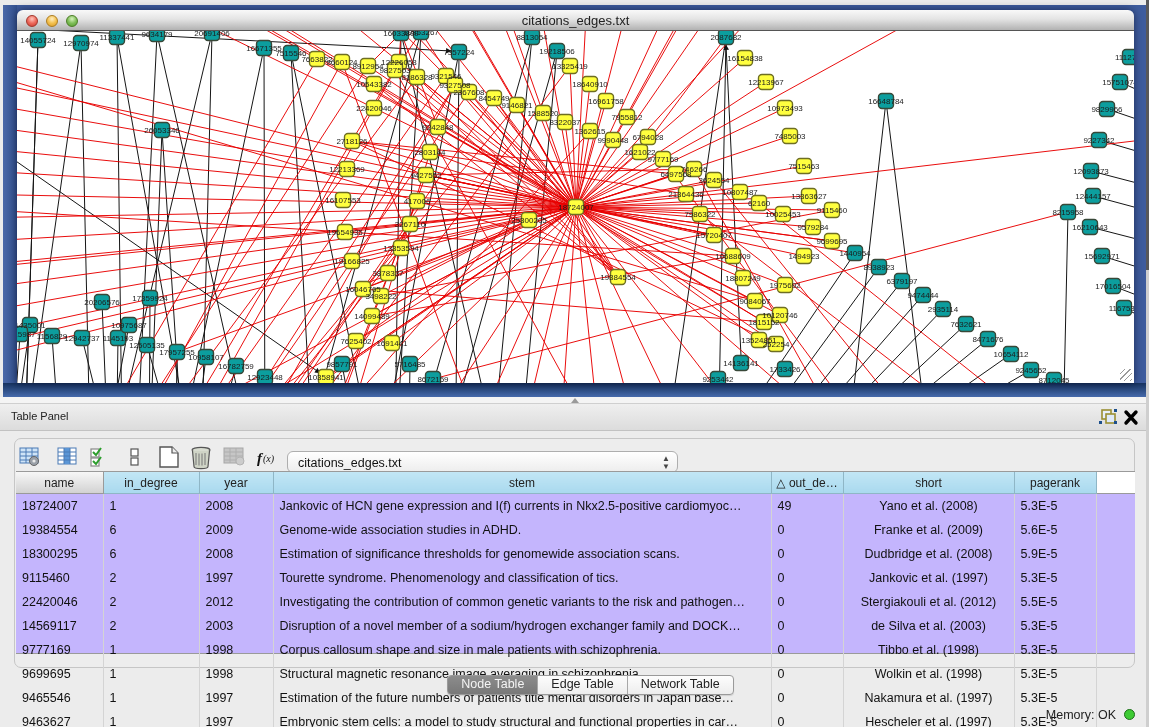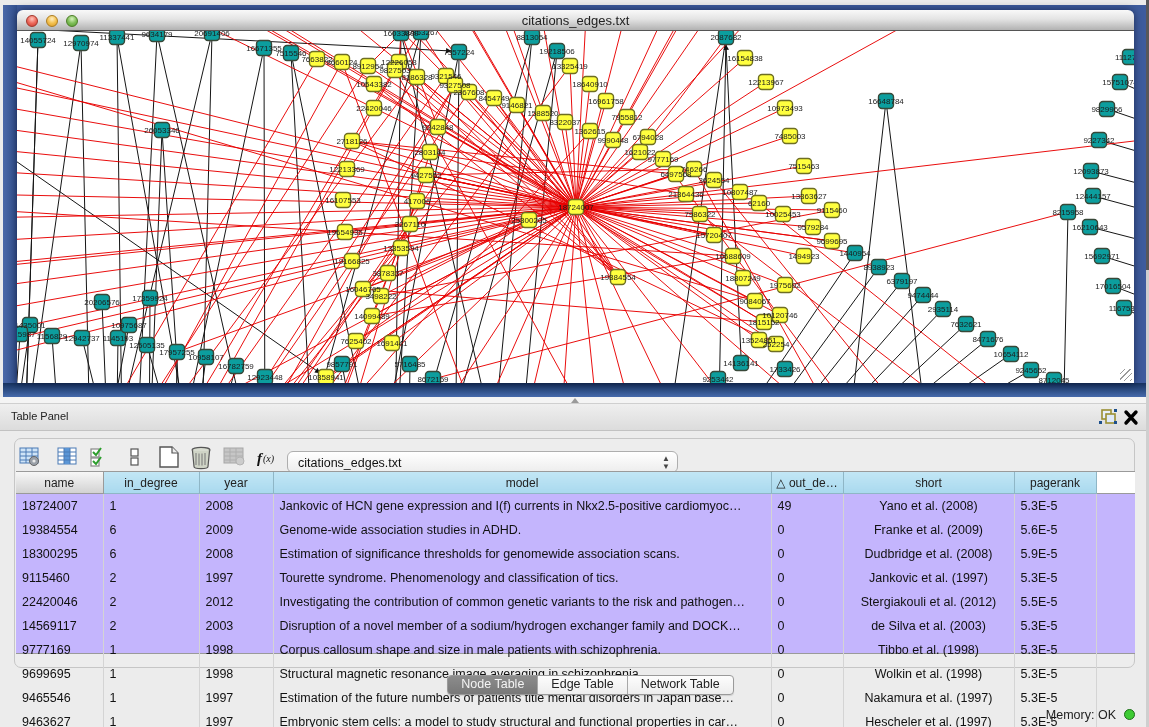--- a/index.html
+++ b/index.html
@@ -643,21 +643,21 @@
         <col style="width:72px">
         <col style="width:171px">
         <col style="width:82px">
         <col>
       </colgroup>
 <tbody>
         <tr>
           <th class="g">name</th>
           <th>in_degree</th>
           <th>year</th>
-          <th>model</th>
+          <th>stem</th>
           <th>△ out_de…</th>
           <th>short</th>
           <th>pagerank</th>
           <th style="background:#fff;border-right:none;border-bottom:1px solid #9a9a9a"></th>
         </tr>
 <tr>
           <td class="c0">18724007</td>
           <td class="c1">1</td>
           <td class="c2">2008</td>
           <td class="c3">Jankovic of HCN gene expression and I(f) currents in Nkx2.5-positive cardiomyoc…</td>

